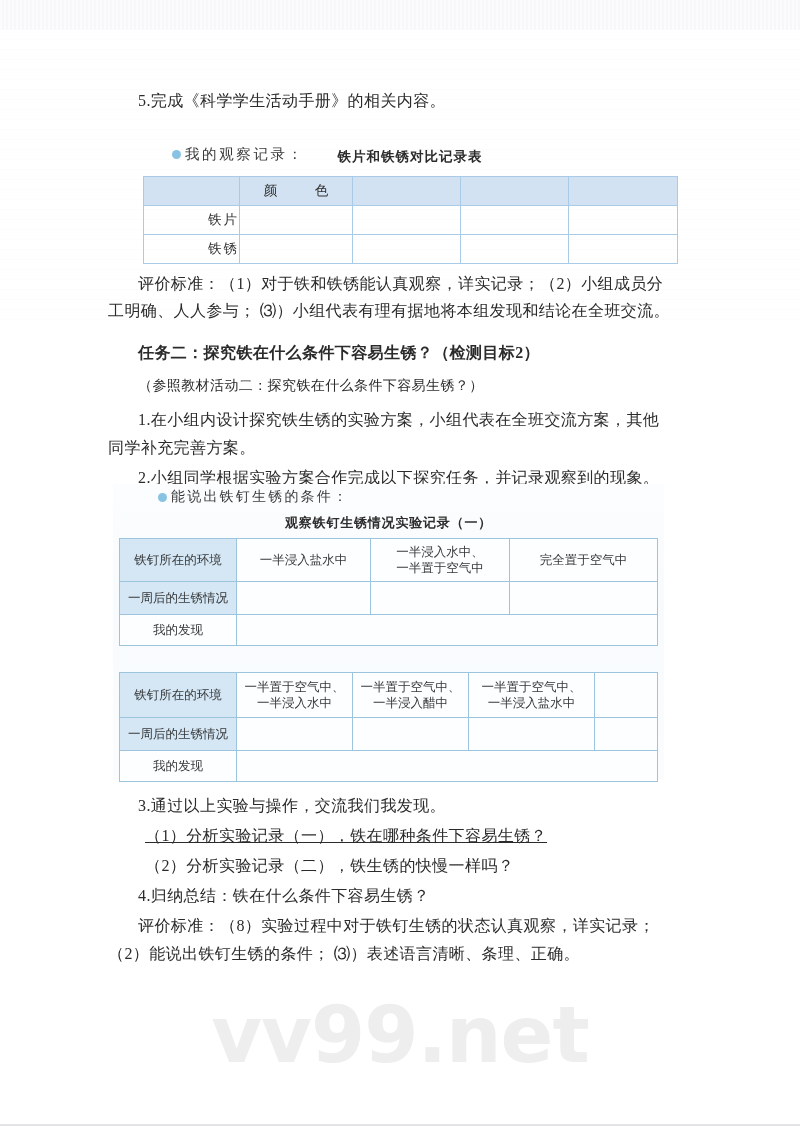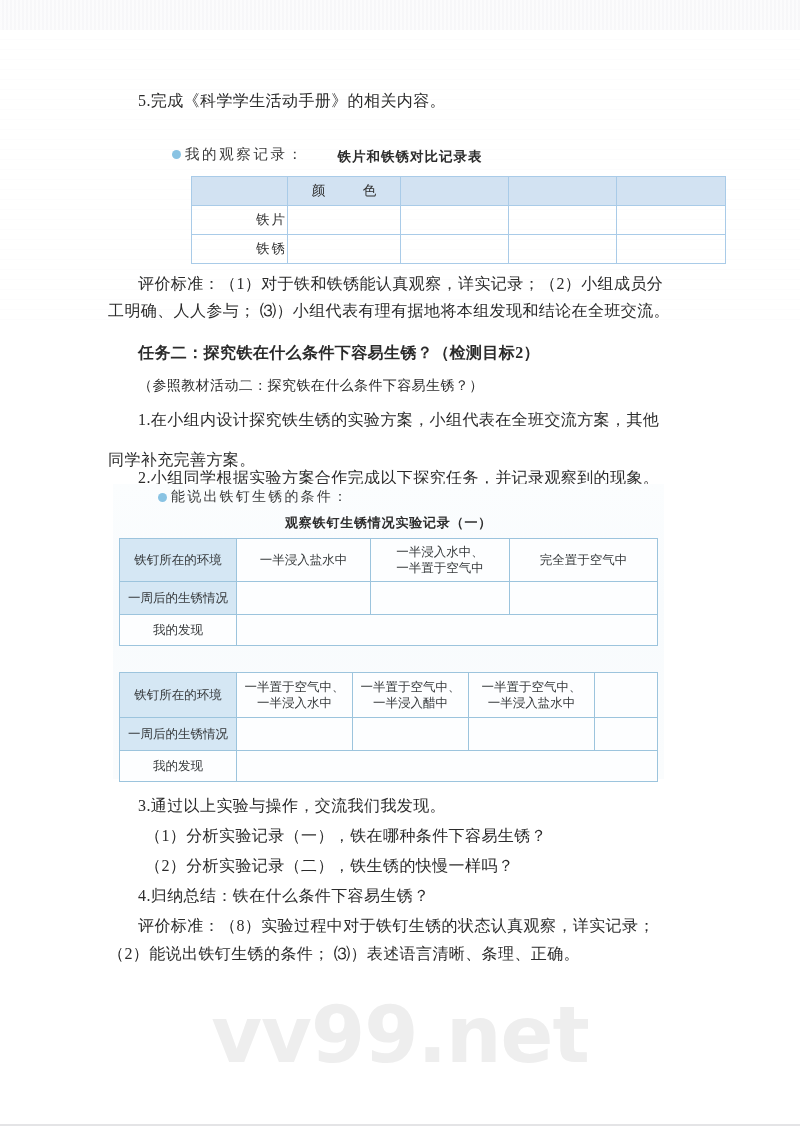--- a/index.html
+++ b/index.html
@@ -182,21 +182,21 @@
 
     <div class="para" style="left:138px; top:85px; width:560px;">5.完成《科学学生活动手册》的相关内容。</div>
 
     <div class="bullet-line" style="left:172px; top:128px;margin-top:17px;">
       <span class="dot"></span>
       <span>我的观察记录：</span>
     </div>
 
     <div class="tbl-title" style="left:140px; top:148px; width:540px;">铁片和铁锈对比记录表</div>
 
-    <table class="grid t1" style="left:143px; top:176px; width:534px;margin-left:48px;">
+    <table class="grid t1" style="left:143px; top:176px; width:534px;">
       <colgroup>
         <col style="width:96px">
           <col style="width:113px">
         <col style="width:108px">
           <col style="width:108px">
           <col style="width:109px">
       </colgroup>
       <tbody>
         <tr>
           <td class="hdr"></td>
@@ -222,21 +222,21 @@
       </tbody>
     </table>
 
     <div class="para" style="left:138px; top:268px; width:570px;">评价标准：（1）对于铁和铁锈能认真观察，详实记录；（2）小组成员分</div>
     <div class="para" style="left:108px; top:295px; width:600px;">工明确、人人参与； ⑶）小组代表有理有据地将本组发现和结论在全班交流。</div>
 
     <div class="para" style="left:138px; top:337px; width:570px; font-weight:bold;">任务二：探究铁在什么条件下容易生锈？（检测目标2）</div>
     <div class="para" style="left:138px; top:370px; width:570px; font-size:14px;">（参照教材活动二：探究铁在什么条件下容易生锈？）</div>
 
     <div class="para" style="left:138px; top:404px; width:570px;">1.在小组内设计探究铁生锈的实验方案，小组代表在全班交流方案，其他</div>
-    <div class="para" style="left:108px; top:444px; width:600px;">同学补充完善方案。</div>
+    <div class="para" style="left:108px; top:432px; width:600px;">同学补充完善方案。</div>
     <div class="para" style="left:138px; top:462px; width:600px;">2.小组同学根据实验方案合作完成以下探究任务，并记录观察到的现象。</div>
 
     <div id="figure">
 
       <div class="bullet-line" style="left:45px; top:4px; letter-spacing:2.2px; font-size:14px;">
         <span class="dot"></span>
         <span>能说出铁钉生锈的条件：</span>
       </div>
 
       <div class="fig-title" style="top:30px;">观察铁钉生锈情况实验记录（一）</div>
@@ -298,21 +298,21 @@
           </tr>
           <tr>
             <td class="plain" style="height:30px">我的发现</td>
             <td class="plain" colspan="4"></td>
           </tr>
         </tbody>
       </table>
     </div>
 
     <div class="para" style="left:138px; top:790px; width:600px;">3.通过以上实验与操作，交流我们我发现。</div>
-    <div class="para" style="left:145px; top:820px; width:600px;">（1）分析实验记录（一），铁在哪种条件下容易生锈？</div>
+    <div class="para" style="left:145px; top:820px; width:600px;text-decoration:underline;">（1）分析实验记录（一），铁在哪种条件下容易生锈？</div>
     <div class="para" style="left:145px; top:850px; width:600px;">（2）分析实验记录（二），铁生锈的快慢一样吗？</div>
     <div class="para" style="left:138px; top:880px; width:600px;">4.归纳总结：铁在什么条件下容易生锈？</div>
 
     <div class="para" style="left:138px; top:910px; width:600px;">评价标准：（8）实验过程中对于铁钉生锈的状态认真观察，详实记录；</div>
     <div class="para" style="left:108px; top:938px; width:620px;">（2）能说出铁钉生锈的条件； ⑶）表述语言清晰、条理、正确。</div>
 
     <div id="watermark">vv99.net</div>
   </div>
 </div>
 

